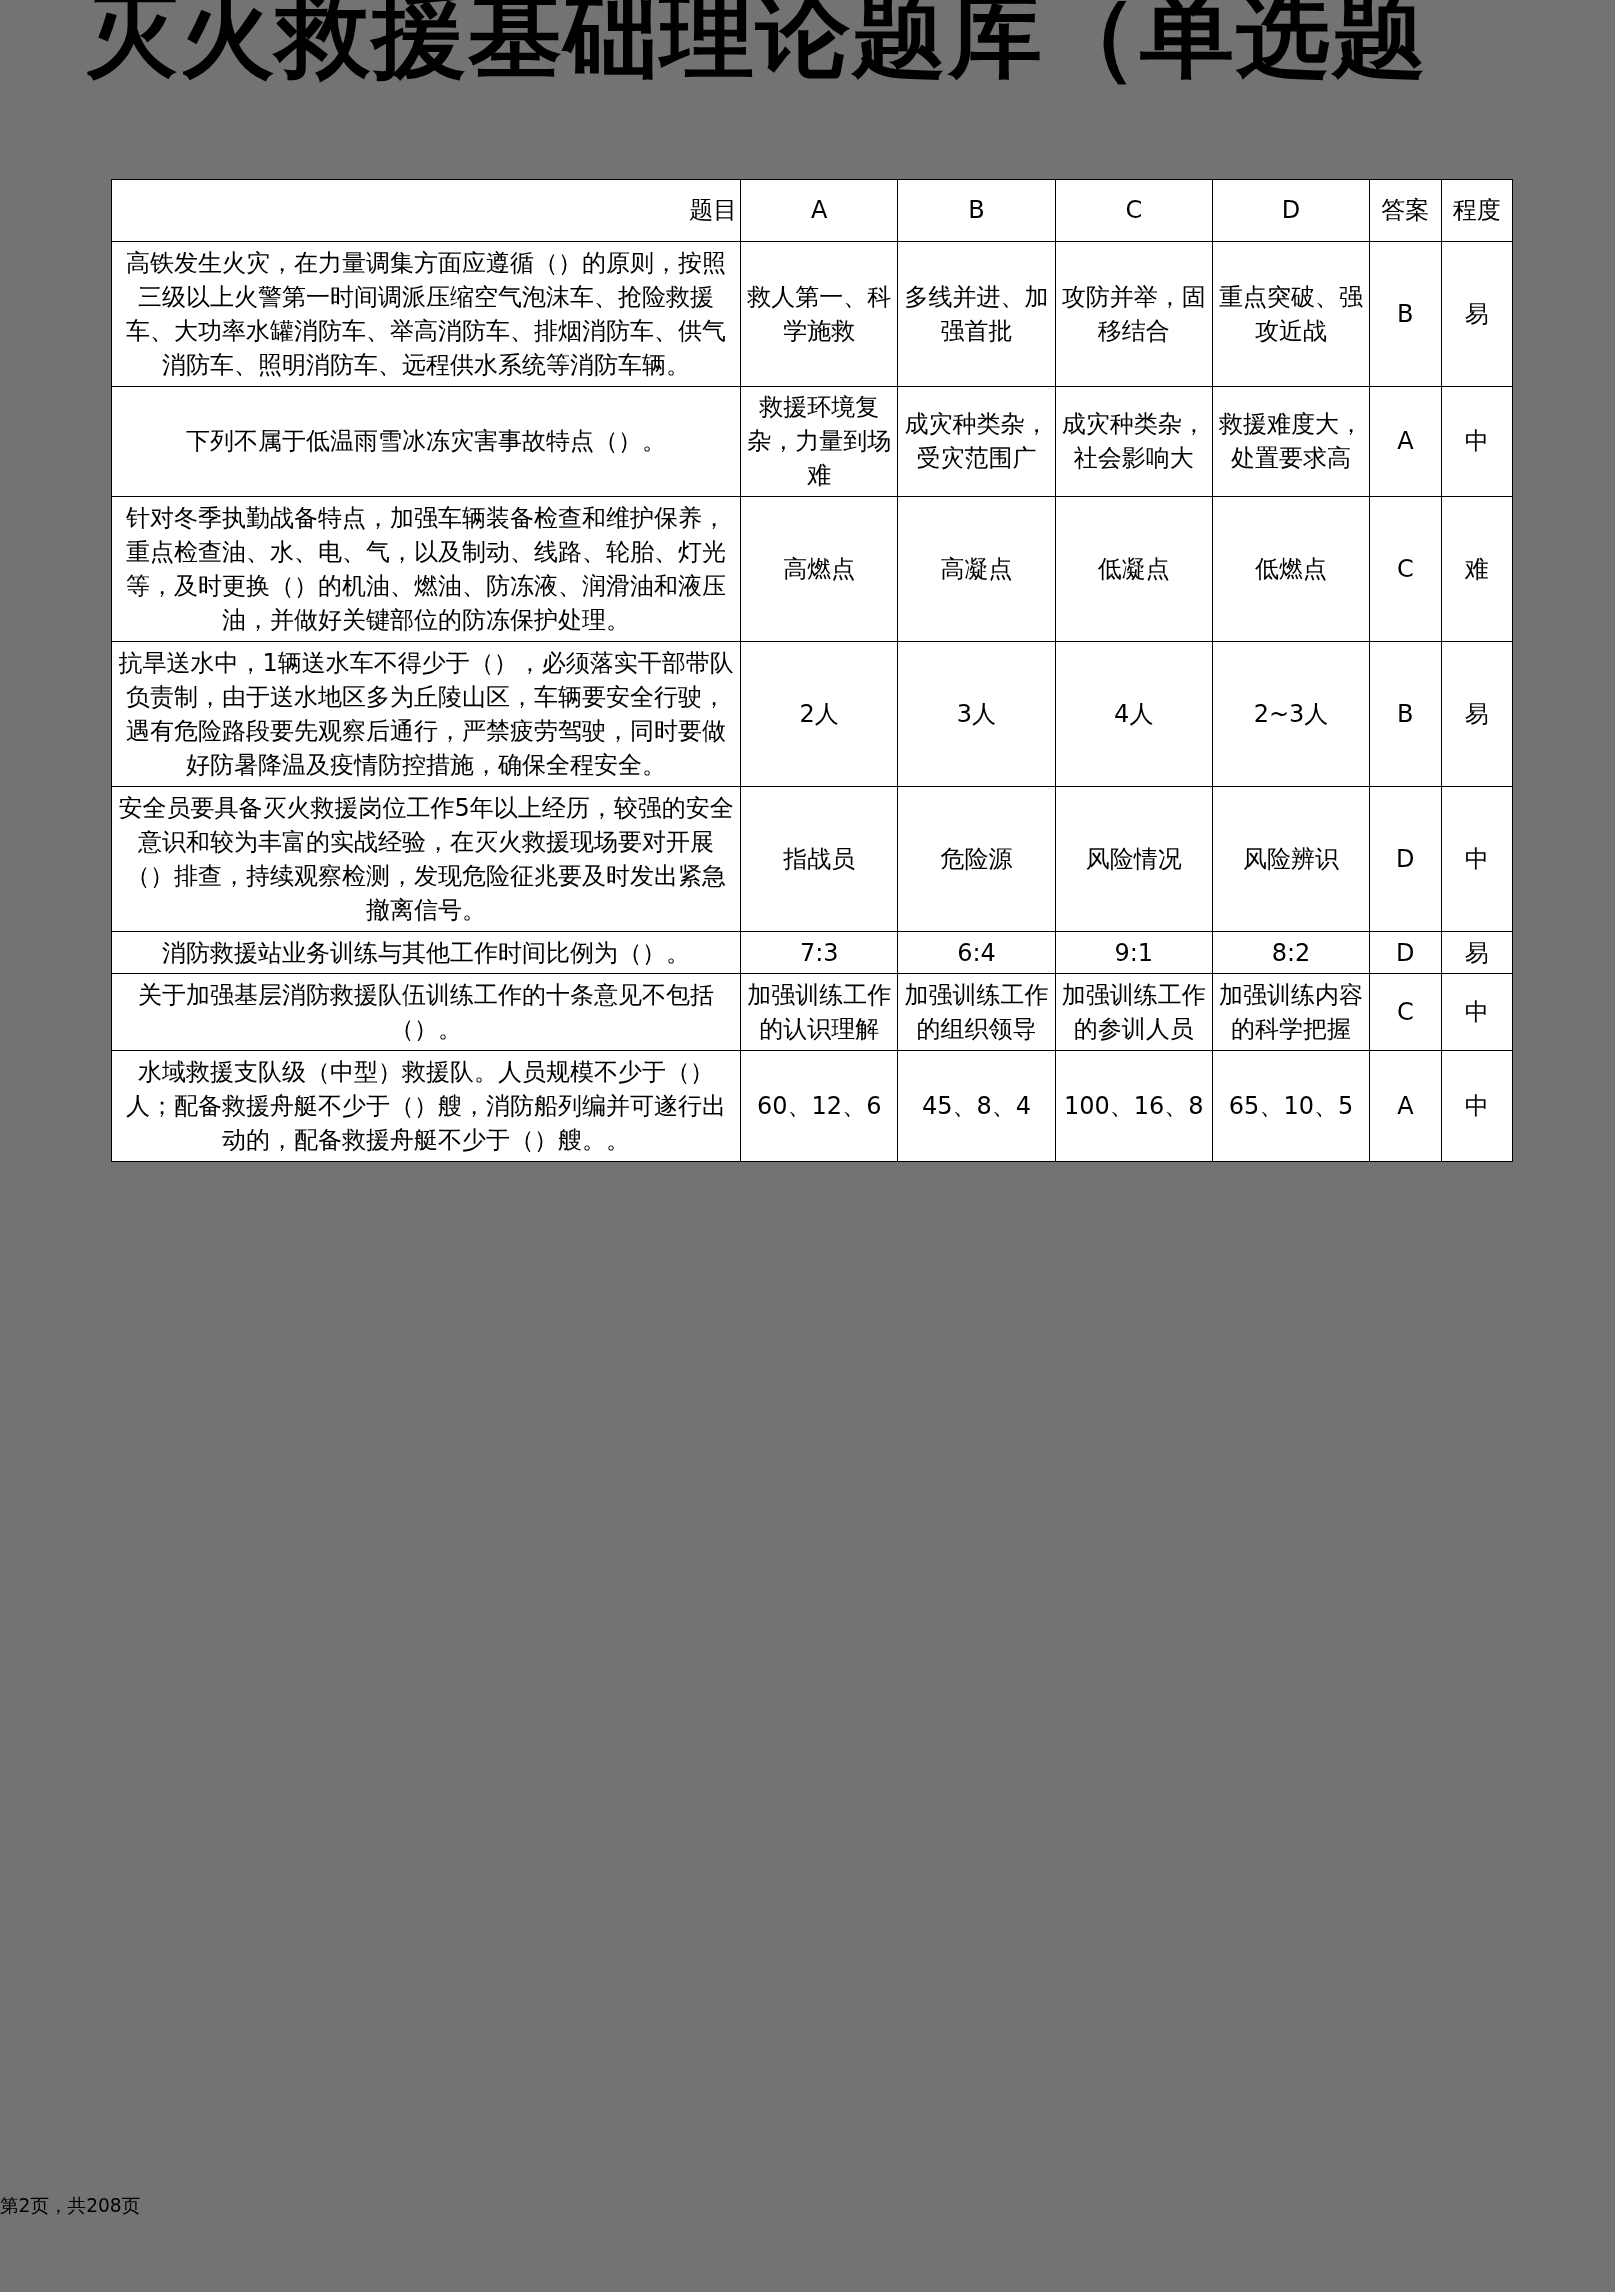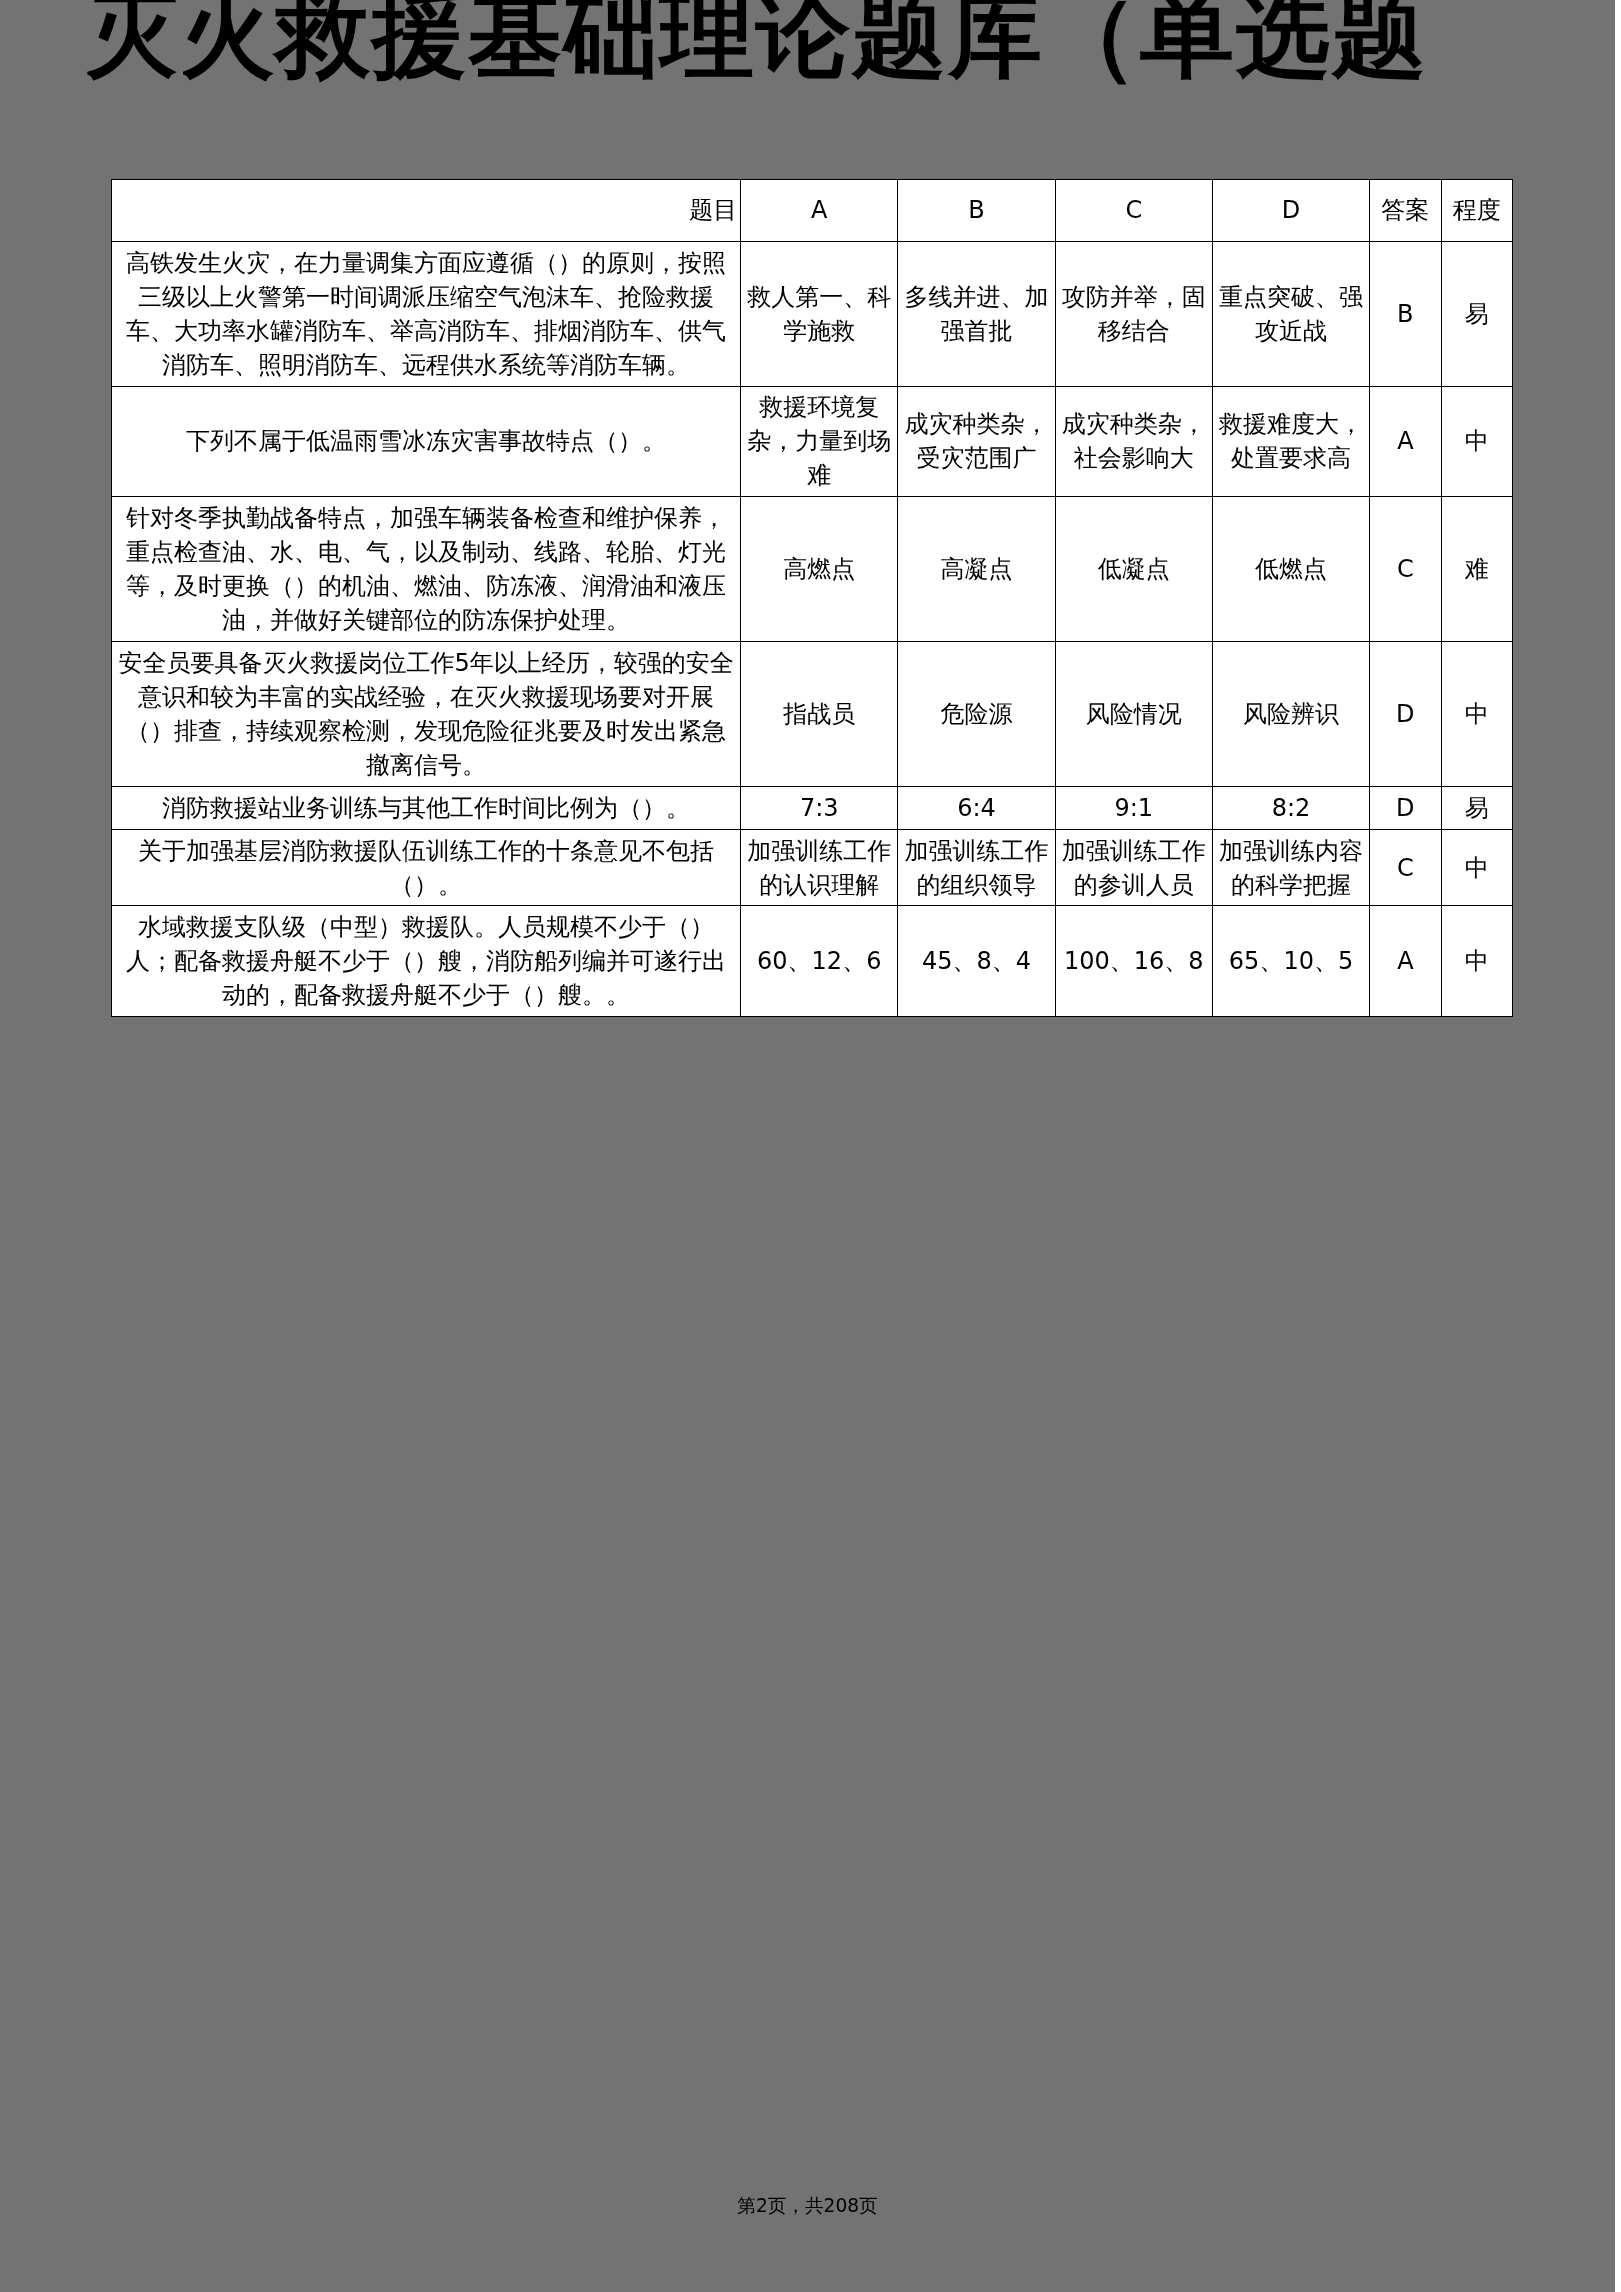--- a/index.html
+++ b/index.html
@@ -88,21 +88,20 @@
   td.ans-cell, td.lvl-cell {
     text-align: center;
     padding: 3.9px 0;
   }
   
   .page-footer {
     position: absolute;
     left: 0;
     right: 0;
     top: 2194px;
-    text-align: center;
     font-size: 18.6px;
     line-height: 23.5px;
     color: #000;
   }
 </style>
 </head>
 <body>
 
 <div class="page">
 
@@ -152,20 +151,29 @@
           <tr>
             <td class="q-cell">针对冬季执勤战备特点，加强车辆装备检查和维护保养，重点检查油、水、电、气，以及制动、线路、轮胎、灯光等，及时更换（）的机油、燃油、防冻液、润滑油和液压油，并做好关键部位的防冻保护处理。</td>
             <td class="opt-cell">高燃点</td>
             <td class="opt-cell">高凝点</td>
             <td class="opt-cell">低凝点</td>
             <td class="opt-cell">低燃点</td>
             <td class="ans-cell">C</td>
             <td class="lvl-cell">难</td>
           </tr>
           <tr>
+            <td class="q-cell">抗旱送水中，1辆送水车不得少于（），必须落实干部带队负责制，由于送水地区多为丘陵山区，车辆要安全行驶，遇有危险路段要先观察后通行，严禁疲劳驾驶，同时要做好防暑降温及疫情防控措施，确保全程安全。</td>
+            <td class="opt-cell">2人</td>
+            <td class="opt-cell">3人</td>
+            <td class="opt-cell">4人</td>
+            <td class="opt-cell">2~3人</td>
+            <td class="ans-cell">B</td>
+            <td class="lvl-cell">易</td>
+          </tr>
+          <tr>
             <td class="q-cell">安全员要具备灭火救援岗位工作5年以上经历，较强的安全意识和较为丰富的实战经验，在灭火救援现场要对开展（）排查，持续观察检测，发现危险征兆要及时发出紧急撤离信号。</td>
             <td class="opt-cell">指战员</td>
             <td class="opt-cell">危险源</td>
             <td class="opt-cell">风险情况</td>
             <td class="opt-cell">风险辨识</td>
             <td class="ans-cell">D</td>
             <td class="lvl-cell">中</td>
           </tr>
           <tr>
             <td class="q-cell">消防救援站业务训练与其他工作时间比例为（）。</td>

